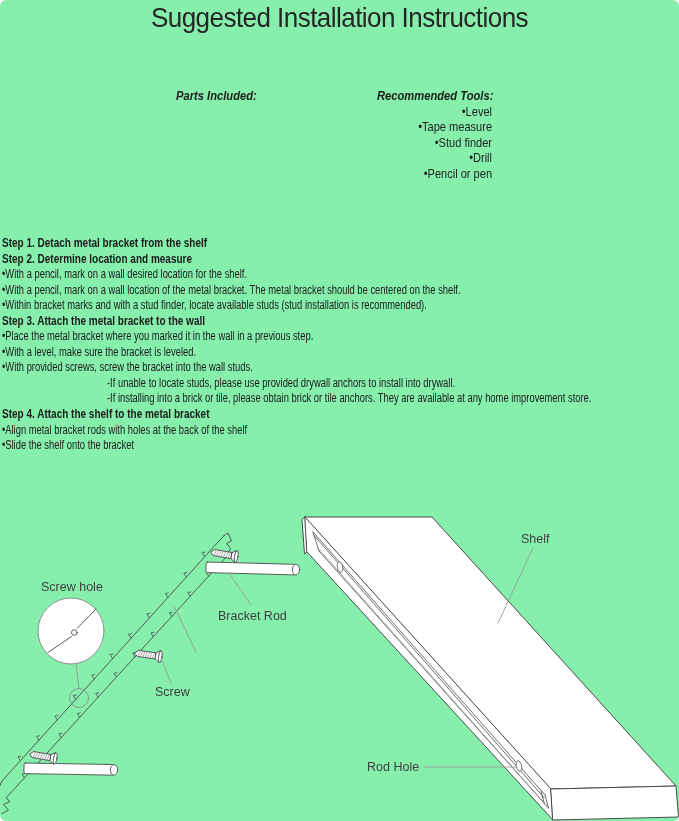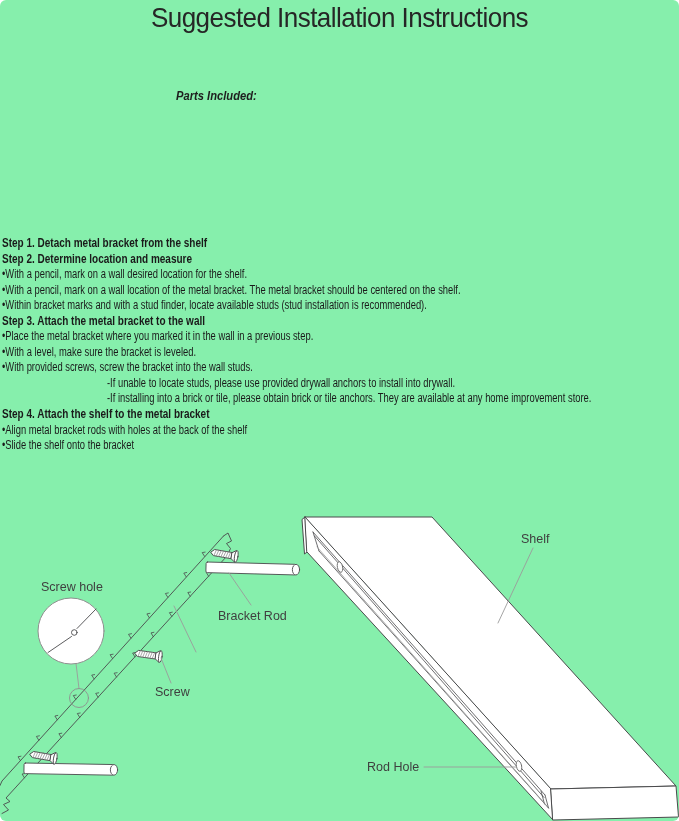--- a/index.html
+++ b/index.html
@@ -25,20 +25,31 @@
 <body>
 
 <div class="page">
 
   <div class="title">Suggested Installation Instructions</div>
 
   <div class="col parts">
     <div class="hdr">Parts Included:</div>
   </div>
 
+  <div class="col tools">
+    <div class="hdr">Recommended Tools:</div>
+    <div>
+
+    <div class="item">•Level</div>
+        <div class="item">•Tape measure</div>
+        <div class="item">•Stud finder</div>
+        <div class="item">•Drill</div>
+        <div class="item">•Pencil or pen</div>
+      </div>
+  </div>
 
   <div class="steps">
 
   <div class="line heading">Step 1. Detach metal bracket from the shelf</div>
       <div class="line heading">Step 2. Determine location and measure</div>
       <div class="line bullet">•With a pencil, mark on a wall desired location for the shelf.</div>
       <div class="line bullet">•With a pencil, mark on a wall location of the metal bracket. The metal bracket should be centered on the shelf.</div>
       <div class="line bullet">•Within bracket marks and with a stud finder, locate available studs (stud installation is recommended).</div>
       <div class="line heading">Step 3. Attach the metal bracket to the wall</div>
       <div class="line bullet">•Place the metal bracket where you marked it in the wall in a previous step.</div>

